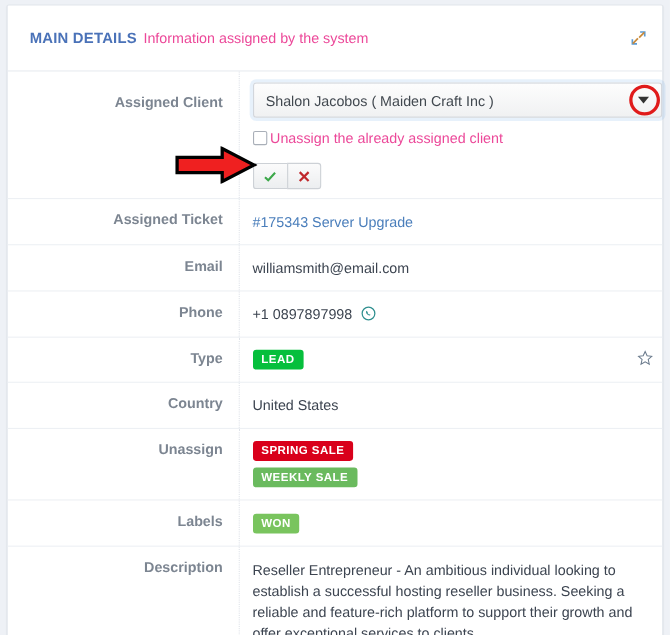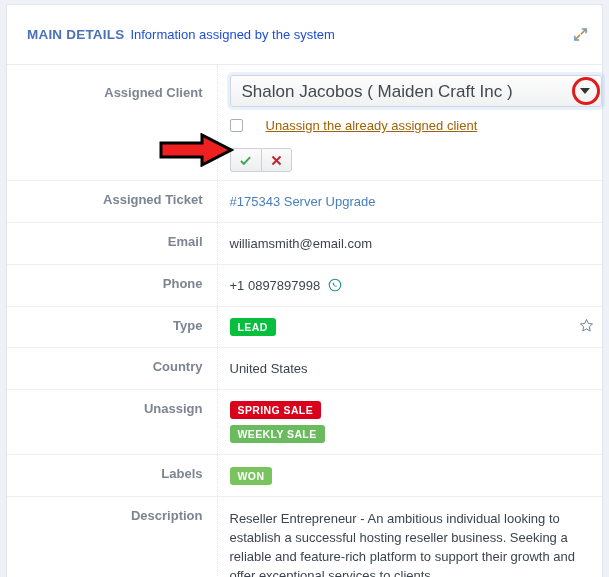--- a/index.html
+++ b/index.html
@@ -36,21 +36,21 @@
   }
   .head-title {
     font-size: 13.5px;
     font-weight: bold;
     color: #4a72b8;
     letter-spacing: .2px;
     white-space: nowrap;
   }
   .head-sub {
     font-size: 13px;
-    color: #1d4ed8;
+    color: #ec4899;
     margin-left: 6px;
     white-space: nowrap;
   }
   .head-tools {
     margin-left: auto;
     display: flex;
     align-items: center;
   }
   .expand-icon { width: 15px; height: 15px; display: block; cursor: pointer; }
 
@@ -95,21 +95,21 @@
     border: 1px solid #d2d6dc;
     border-radius: 3px;
     background: linear-gradient(#fdfdfd, #f0f1f2);
     box-shadow: 0 0 0 3px rgba(120,175,235,0.18);
     display: flex;
     align-items: center;
     cursor: pointer;
   }
   .select-text {
     padding-left: 11px;
-    font-size: 17px;
+    font-size: 13px;
     color: #41484f;
     white-space: nowrap;
     overflow: hidden;
   }
   .select-caret {
     position: absolute;
     right: 10px;
     top: 50%;
     transform: translateY(-50%);
     width: 12px;
@@ -144,25 +144,24 @@
   }
   .chk-box {
     width: 13px; height: 13px;
     border: 1px solid #a9afb8;
     background: #fff;
     border-radius: 2px;
     cursor: pointer;
     flex: none;
   }
   .chk-label {
-    margin-left: 23px;
-    color: #a16207;
-    font-size: 13px;
-    white-space: nowrap;
-    text-decoration: underline;
+    margin-left: 3px;
+    color: #ec4899;
+    font-size: 13px;
+    white-space: nowrap;
   }
 
   .btn-row { margin-top: 13px; display: flex; align-items: center; }
   .btn-group { display: inline-flex; }
   .mini-btn {
     width: 31px; height: 24px;
     border: 1px solid #cdd1d6;
     background: linear-gradient(#fbfbfb, #eceef0);
     display: flex;
     align-items: center;

